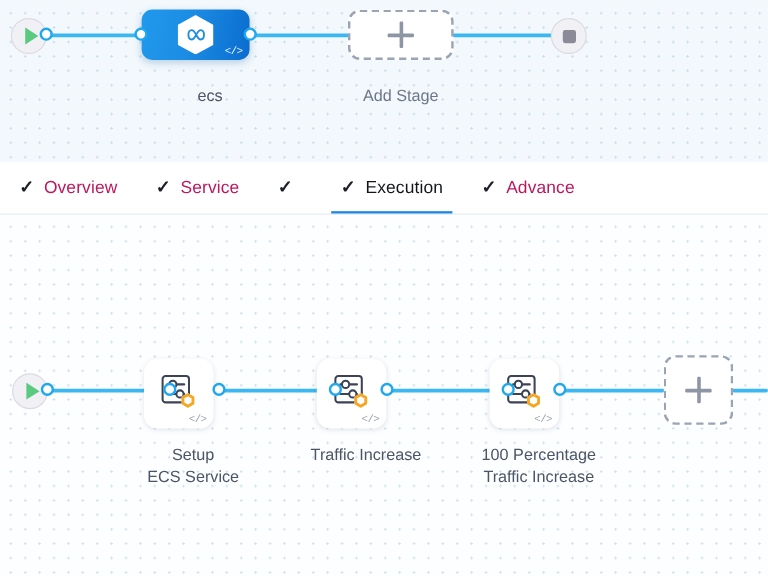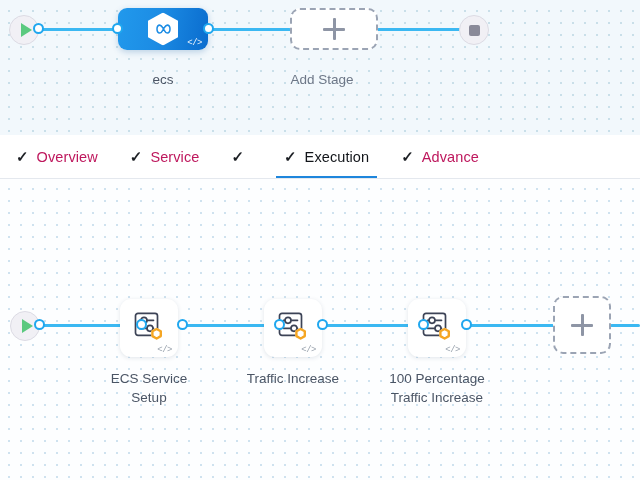--- a/index.html
+++ b/index.html
@@ -197,20 +197,21 @@
   .plus::before { left: 0; top: 9.5px; width: 22px; height: 3px; }
   .plus::after  { top: 0; left: 9.5px; height: 22px; width: 3px; }
 
   .node-caption {
     position: absolute;
     text-align: center;
     font-size: 13.5px;
     line-height: 19px;
     color: #4b5565;
     white-space: nowrap;
+    margin-left: 12px;
   }
   .caption-muted { color: #6d7787; }
 
   
   .step-node {
     position: absolute;
     width: 58px;
     height: 58px;
     border-radius: 11px;
     background: #ffffff;
@@ -312,22 +313,22 @@
           <path d="M24.6 18.6 L28.8 21 L28.8 25.8 L24.6 28.2 L20.4 25.8 L20.4 21 Z" fill="none" stroke="#f5a623" stroke-width="2.4" stroke-linejoin="round"></path>
           <path d="M24.6 21.4 L24.6 25.4" stroke="#ffffff" stroke-width="2.1" stroke-linecap="round"></path>
         </g>
       </svg>
     </span>
     <span class="code-badge dark">&lt;/&gt;</span>
   </div>
   <div class="port" style="left:136px; top:140px;"></div>
   <div class="port" style="left:177px; top:140px;"></div>
   <div class="node-caption" style="left:79px; top:190px; width:140px;">
+    <div>Setup</div>
     <div>ECS Service</div>
-    <div>Setup</div>
   </div>
 
   <div class="step-node" style="left:264px; top:120px;">
     <span class="step-icon">
       <svg width="34" height="34" viewBox="0 0 34 34" aria-hidden="true">
         <rect x="3.5" y="3" width="22" height="22" rx="2.5" fill="none" stroke="#3c4356" stroke-width="1.7"></rect>
         <line x1="7.5" y1="10" x2="21.5" y2="10" stroke="#3c4356" stroke-width="1.7" stroke-linecap="round"></line>
         <line x1="7.5" y1="18" x2="21.5" y2="18" stroke="#3c4356" stroke-width="1.7" stroke-linecap="round"></line>
         <circle cx="12" cy="10" r="3" fill="#ffffff" stroke="#3c4356" stroke-width="1.7"></circle>
         <circle cx="18" cy="18" r="3" fill="#ffffff" stroke="#3c4356" stroke-width="1.7"></circle>

